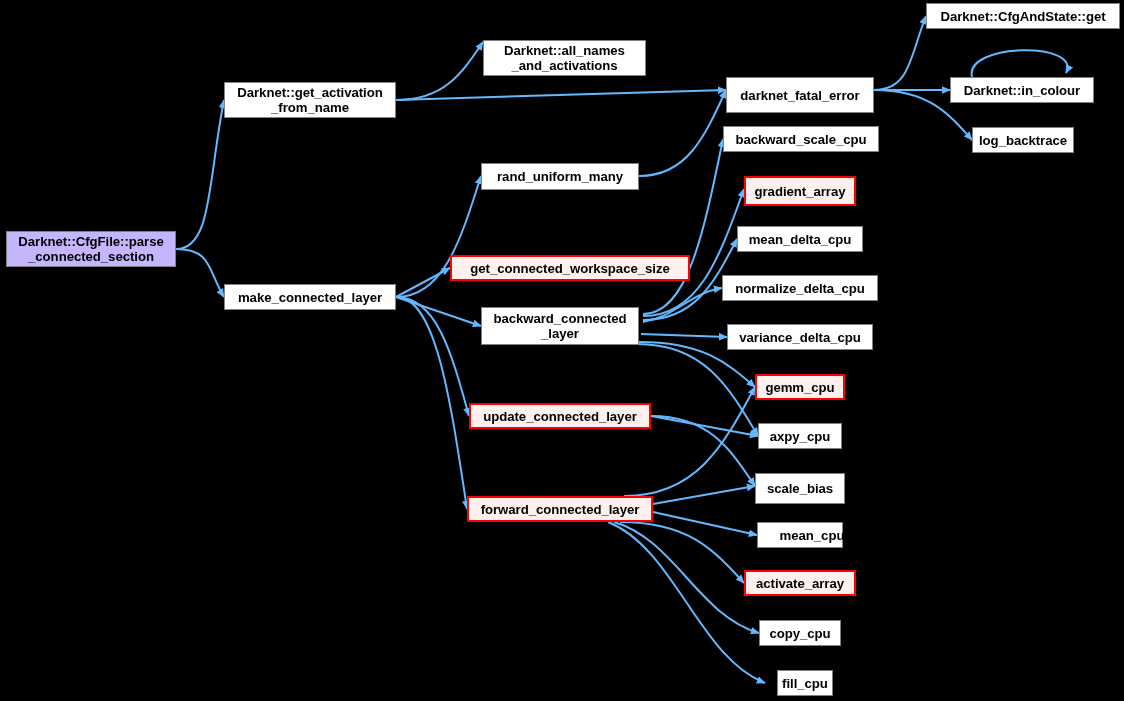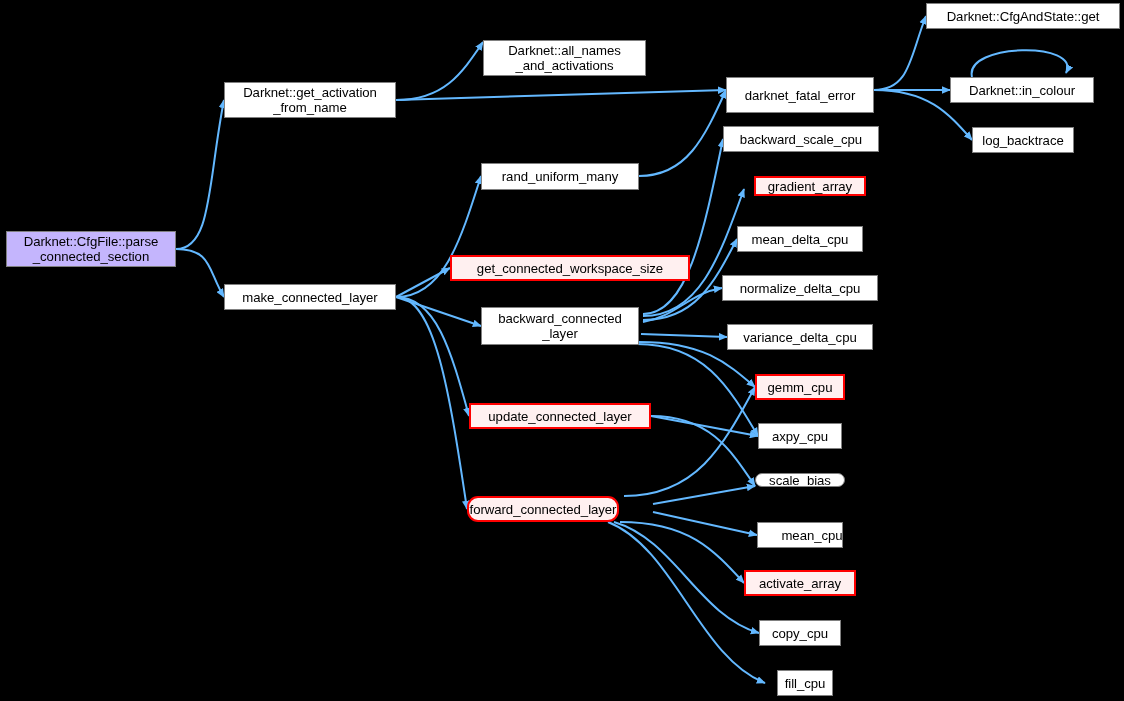--- a/index.html
+++ b/index.html
@@ -11,20 +11,21 @@
     display:flex;align-items:center;justify-content:center;
     text-align:center;
     font-family:"Liberation Sans", sans-serif;
     font-size:13.2px;
     line-height:15px;
     color:#000;
     border:1px solid #808080;
     background:#ffffff;
     white-space:pre;
     letter-spacing:-0.05px;
+    font-weight:bold;
   }
   .node.red{border:2px solid #ff0000;background:#fff0f0;}
   .node.gray{background:#c4b5fd;border:1px solid #808080;}
 </style>
 </head>
 <body>
 
 <div id="canvas">
   <svg id="edges" viewBox="0 0 1124 701">
     <defs>
@@ -70,31 +71,31 @@
       <div class="node" style="left: 224px; top: 82px; width: 172px; height: 36px;">Darknet::get_activation
 _from_name</div>
       <div class="node" style="left: 483px; top: 40px; width: 163px; height: 36px;">Darknet::all_names
 _and_activations</div>
       <div class="node" style="left: 726px; top: 77px; width: 148px; height: 36px;">darknet_fatal_error</div>
       <div class="node" style="left: 926px; top: 3px; width: 194px; height: 26px;">Darknet::CfgAndState::get</div>
       <div class="node" style="left: 950px; top: 77px; width: 144px; height: 26px;">Darknet::in_colour</div>
       <div class="node" style="left: 972px; top: 127px; width: 102px; height: 26px;">log_backtrace</div>
       <div class="node" style="left: 723px; top: 126px; width: 156px; height: 26px;">backward_scale_cpu</div>
       <div class="node" style="left: 481px; top: 163px; width: 158px; height: 27px;">rand_uniform_many</div>
-      <div class="node red" style="left: 744px; top: 176px; width: 112px; height: 20px; margin-left: 10px;">gradient_array</div>
+      <div class="node red" style="left: 744px; top: 176px; width: 112px; height: 30px;">gradient_array</div>
       <div class="node" style="left: 737px; top: 226px; width: 126px; height: 26px;">mean_delta_cpu</div>
       <div class="node red" style="left: 450px; top: 255px; width: 240px; height: 26px;">get_connected_workspace_size</div>
       <div class="node" style="left: 722px; top: 275px; width: 156px; height: 26px;">normalize_delta_cpu</div>
       <div class="node" style="left: 224px; top: 284px; width: 172px; height: 26px;">make_connected_layer</div>
       <div class="node" style="left: 481px; top: 307px; width: 158px; height: 38px;">backward_connected
 _layer</div>
       <div class="node" style="left: 727px; top: 324px; width: 146px; height: 26px;">variance_delta_cpu</div>
       <div class="node red" style="left: 755px; top: 374px; width: 90px; height: 26px;">gemm_cpu</div>
       <div class="node red" style="left: 469px; top: 403px; width: 182px; height: 26px;">update_connected_layer</div>
       <div class="node" style="left: 758px; top: 423px; width: 84px; height: 26px;">axpy_cpu</div>
-      <div class="node" style="left: 755px; top: 473px; width: 90px; height: 14px; border-radius: 11px;">scale_bias</div>
-      <div class="node red" style="left: 467px; top: 496px; width: 152px; height: 26px; border-radius: 11px;">forward_connected_layer</div>
+      <div class="node" style="left: 755px; top: 473px; width: 90px; height: 31px;">scale_bias</div>
+      <div class="node red" style="left: 467px; top: 496px; width: 186px; height: 26px;">forward_connected_layer</div>
       <div class="node" style="left: 757px; top: 522px; width: 86px; height: 26px; padding-left: 24px;">mean_cpu</div>
       <div class="node red" style="left: 744px; top: 570px; width: 112px; height: 26px;">activate_array</div>
       <div class="node" style="left: 759px; top: 620px; width: 82px; height: 26px;">copy_cpu</div>
       <div class="node" style="left: 777px; top: 670px; width: 56px; height: 26px;">fill_cpu</div>
     </div>
 </div>
 
 </body></html>

